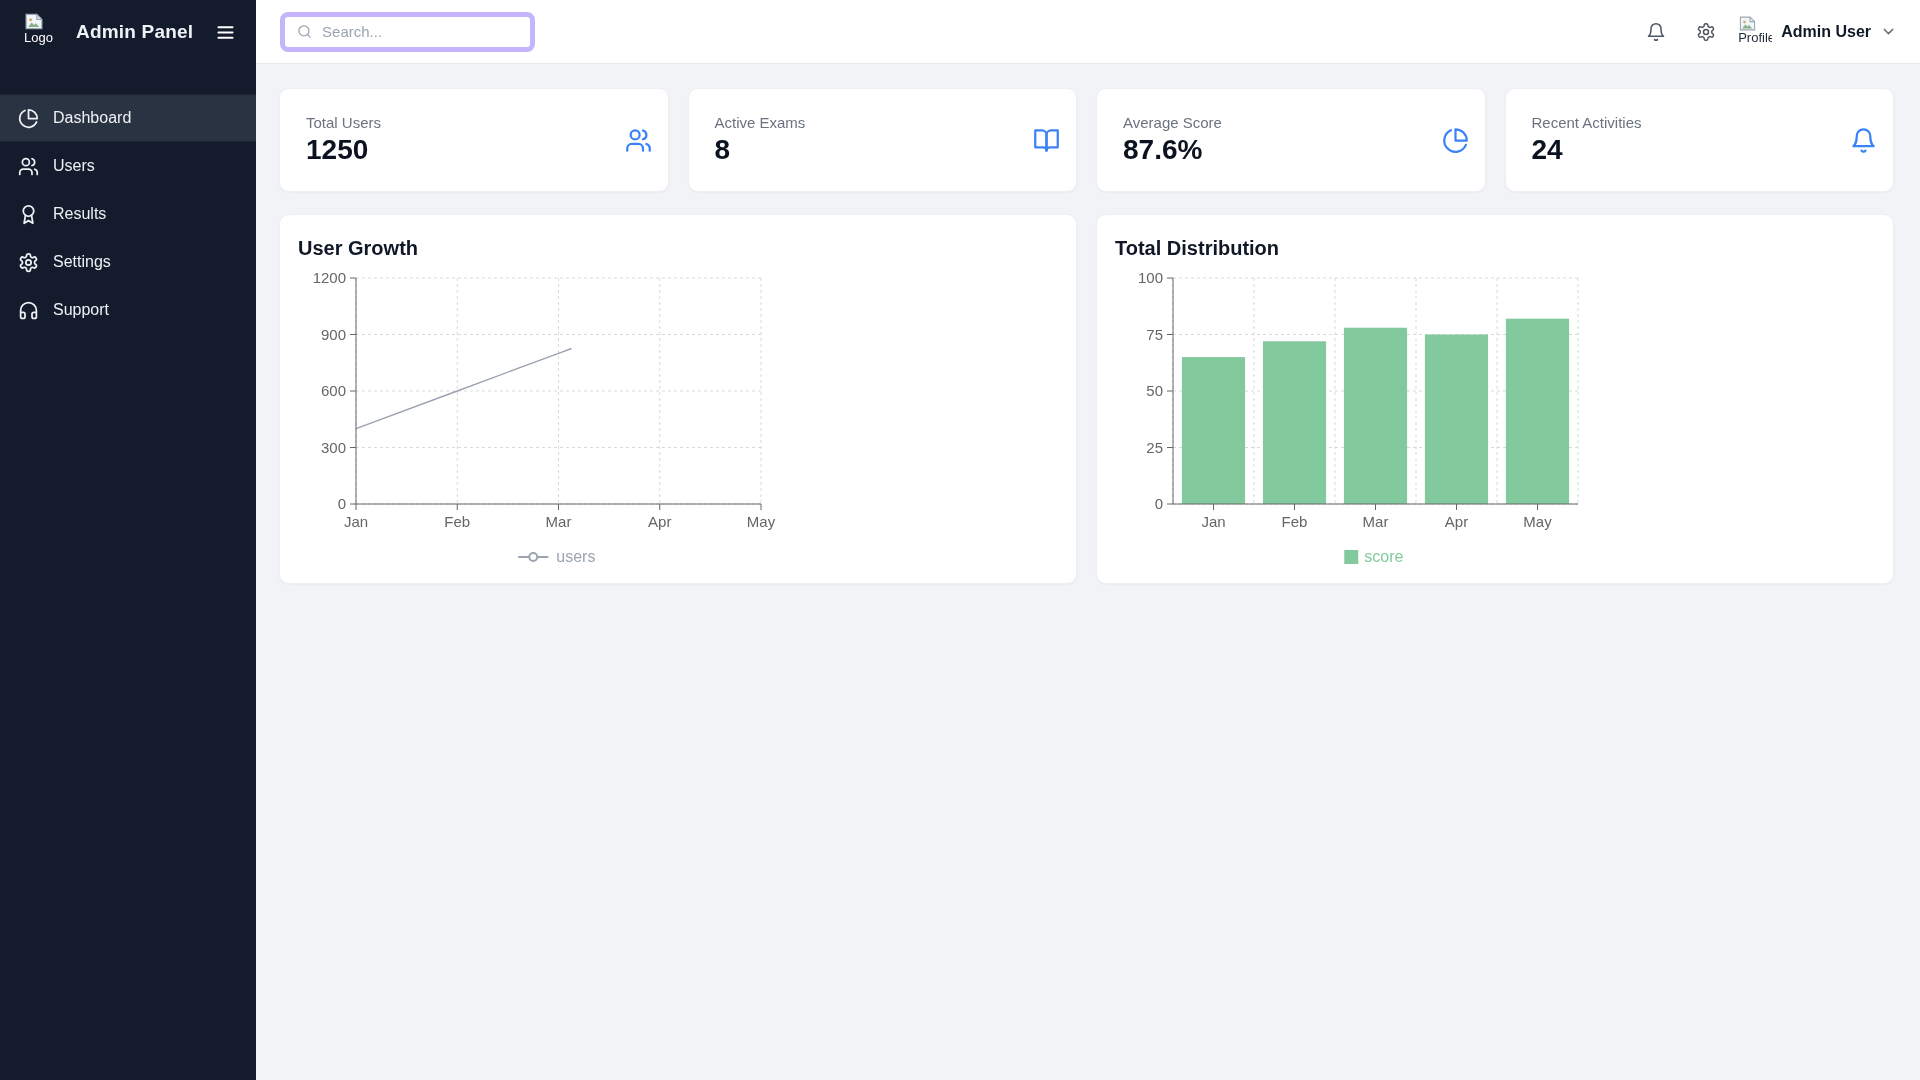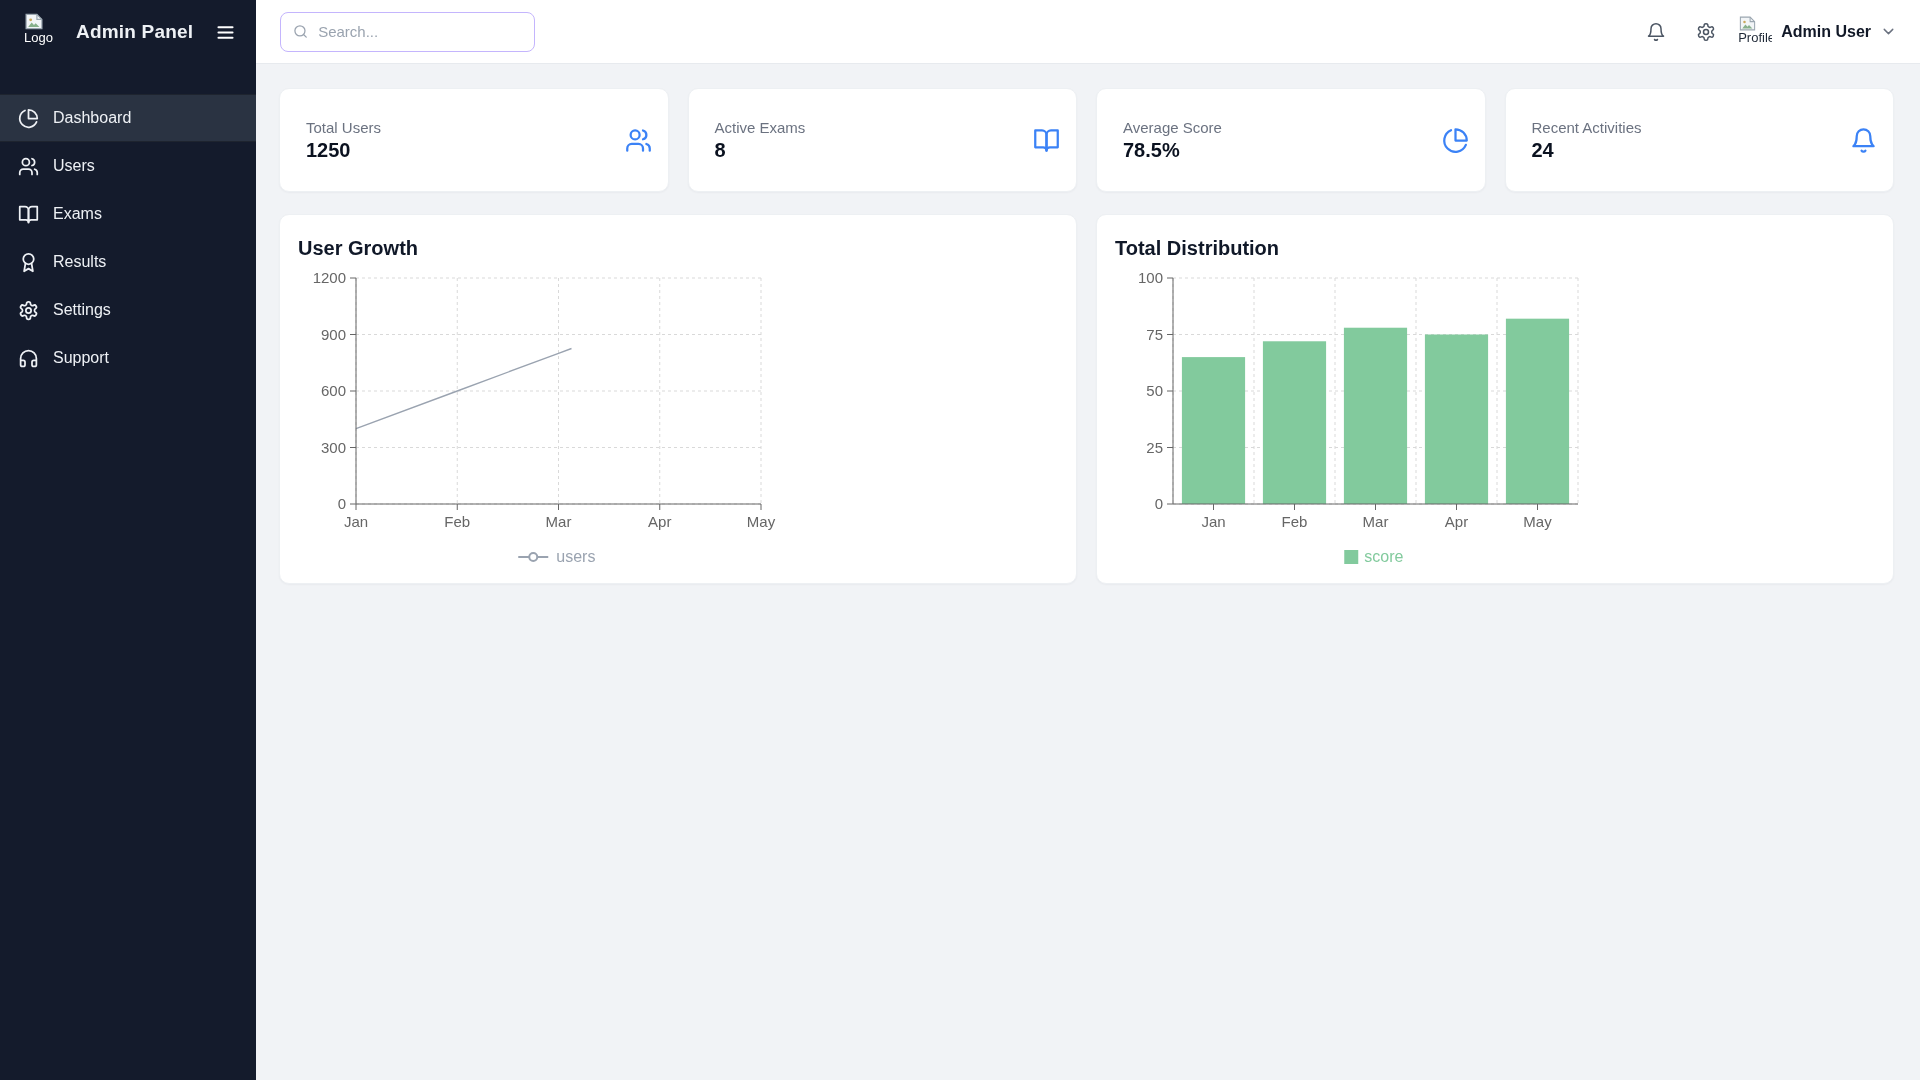--- a/index.html
+++ b/index.html
@@ -29,36 +29,36 @@
   .logo-box .alt{font-size:13px;color:#ffffff;white-space:nowrap;line-height:1.2;}
   .sidebar-title{font-size:19px;font-weight:bold;margin-left:14px;flex:1;letter-spacing:.2px;white-space:nowrap;}
   .menu-btn{background:none;border:none;color:#ffffff;cursor:pointer;display:flex;align-items:center;padding:2px;}
   .nav{margin-top:30px;display:flex;flex-direction:column;}
   .nav-item{display:flex;align-items:center;gap:14px;height:48px;padding:0 18px;cursor:pointer;color:var(--sidebar-text);font-size:16px;background:transparent;border:none;text-align:left;}
   .nav-item.active{background:var(--sidebar-active);box-shadow:inset 0 1px 0 rgba(0,0,0,.28), inset 0 -1px 0 rgba(0,0,0,.28);}
   .nav-item .icn{flex-shrink:0;}
   
   .rightcol{flex:1;display:flex;flex-direction:column;min-width:0;}
   .topbar{height:64px;background:#ffffff;border-bottom:1px solid var(--border);display:flex;align-items:center;padding:0 23px 0 24px;}
-  .searchbox{display:flex;align-items:center;gap:10px;width:255px;height:40px;border:1px solid #c4b5fd;border-radius:8px;padding:0 12px;background:#fff;color:#9ca3af;}
+  .searchbox{display:flex;align-items:center;gap:10px;width:255px;height:40px;border:5px solid #c4b5fd;border-radius:8px;padding:0 12px;background:#fff;color:#9ca3af;}
   .searchbox input{border:none;outline:none;font-size:15px;color:#374151;width:100%;font-family:inherit;background:transparent;}
   .searchbox input::placeholder{color:#9aa3af;}
   .topbar-spacer{flex:1;}
   .topbar-right{display:flex;align-items:center;gap:26px;color:#4b5563;}
   .iconbtn{background:none;border:none;cursor:pointer;color:#4b5563;display:flex;align-items:center;padding:2px;}
   .user-menu{display:flex;align-items:center;gap:9px;cursor:pointer;margin-left:-6px;}
   .avatar-box{width:34px;height:32px;overflow:hidden;display:flex;flex-direction:column;align-items:flex-start;}
   .avatar-box .alt{font-size:13px;color:#1f2937;white-space:nowrap;line-height:1.15;}
   .user-name{font-size:16px;font-weight:600;color:#111827;white-space:nowrap;}
   
   .main{flex:1;background:var(--main-bg);padding:24px 26px 24px 23px;overflow:hidden;}
   .stats-grid{display:grid;grid-template-columns:repeat(4,1fr);gap:19px;margin-bottom:22px;}
   .stat-card{background:#fff;border:1px solid #edf0f3;border-radius:10px;height:104px;display:flex;align-items:center;justify-content:space-between;padding:0 16px 0 26px;box-shadow:0 1px 2px rgba(16,24,40,.04);}
   .stat-label{font-size:15px;color:var(--muted);margin-bottom:3px;}
-  .stat-value{font-size:20px;font-weight:700;color:#0b1220;line-height:1.15;}
+  .stat-value{font-size:28px;font-weight:700;color:#0b1220;line-height:1.15;}
   .stat-icon{color:var(--accent-blue);display:flex;}
   .charts-grid{display:grid;grid-template-columns:repeat(2,1fr);gap:19px;}
   .chart-card{background:#fff;border:1px solid #edf0f3;border-radius:10px;height:370px;padding:22px 16px 0 16px;box-shadow:0 1px 2px rgba(16,24,40,.04);}
   .chart-title{font-size:20px;font-weight:bold;color:#101828;margin-left:2px;}
   .chart-card svg.chart{margin-top:4px;display:block;}
   .tick-text{font-size:15px;fill:var(--axis);}
   .legend-text{font-size:16px;}
 </style>
 </head>
 <body>
@@ -93,27 +93,20 @@
         <svg class="icn" width="21" height="21" viewBox="0 0 24 24" fill="none" stroke="currentColor" stroke-width="2" stroke-linecap="round" stroke-linejoin="round">
           <path d="M16 21v-2a4 4 0 0 0-4-4H6a4 4 0 0 0-4 4v2"></path>
           <circle cx="9" cy="7" r="4"></circle>
           <path d="M22 21v-2a4 4 0 0 0-3-3.87"></path>
           <path d="M16 3.13a4 4 0 0 1 0 7.75"></path>
         </svg>
         <span>Users</span>
       </button>
       <button class="nav-item">
         <svg class="icn" width="21" height="21" viewBox="0 0 24 24" fill="none" stroke="currentColor" stroke-width="2" stroke-linecap="round" stroke-linejoin="round">
-          <path d="M2 3h6a4 4 0 0 1 4 4v14a3 3 0 0 0-3-3H2z"></path>
-          <path d="M22 3h-6a4 4 0 0 0-4 4v14a3 3 0 0 1 3-3h7z"></path>
-        </svg>
-        <span>Exams</span>
-      </button>
-      <button class="nav-item">
-        <svg class="icn" width="21" height="21" viewBox="0 0 24 24" fill="none" stroke="currentColor" stroke-width="2" stroke-linecap="round" stroke-linejoin="round">
           <circle cx="12" cy="8" r="6"></circle>
           <path d="M15.477 12.89 17 22l-5-3-5 3 1.523-9.11"></path>
         </svg>
         <span>Results</span>
       </button>
       <button class="nav-item">
         <svg class="icn" width="21" height="21" viewBox="0 0 24 24" fill="none" stroke="currentColor" stroke-width="2" stroke-linecap="round" stroke-linejoin="round">
           <path d="M12.22 2h-.44a2 2 0 0 0-2 2v.18a2 2 0 0 1-1 1.73l-.43.25a2 2 0 0 1-2 0l-.15-.08a2 2 0 0 0-2.73.73l-.22.38a2 2 0 0 0 .73 2.73l.15.1a2 2 0 0 1 1 1.72v.51a2 2 0 0 1-1 1.74l-.15.09a2 2 0 0 0-.73 2.73l.22.38a2 2 0 0 0 2.73.73l.15-.08a2 2 0 0 1 2 0l.43.25a2 2 0 0 1 1 1.73V20a2 2 0 0 0 2 2h.44a2 2 0 0 0 2-2v-.18a2 2 0 0 1 1-1.73l.43-.25a2 2 0 0 1 2 0l.15.08a2 2 0 0 0 2.73-.73l.22-.39a2 2 0 0 0-.73-2.73l-.15-.08a2 2 0 0 1-1-1.74v-.5a2 2 0 0 1 1-1.74l.15-.09a2 2 0 0 0 .73-2.73l-.22-.38a2 2 0 0 0-2.73-.73l-.15.08a2 2 0 0 1-2 0l-.43-.25a2 2 0 0 1-1-1.73V4a2 2 0 0 0-2-2z"></path>
           <circle cx="12" cy="12" r="3"></circle>
         </svg>
@@ -194,21 +187,21 @@
      <div class="stat-icon">
             <svg class="icn" width="27" height="27" viewBox="0 0 24 24" fill="none" stroke="currentColor" stroke-width="2" stroke-linecap="round" stroke-linejoin="round">
               <path d="M2 3h6a4 4 0 0 1 4 4v14a3 3 0 0 0-3-3H2z"></path>
               <path d="M22 3h-6a4 4 0 0 0-4 4v14a3 3 0 0 1 3-3h7z"></path>
             </svg>
           </div>
         </div>
         <div class="stat-card">
           <div>
        <div class="stat-label">Average Score</div>
-       <div class="stat-value">78.5%</div>
+       <div class="stat-value">87.6%</div>
      </div>
      <div class="stat-icon">
             <svg class="icn" width="27" height="27" viewBox="0 0 24 24" fill="none" stroke="currentColor" stroke-width="2" stroke-linecap="round" stroke-linejoin="round">
               <path d="M21.21 15.89A10 10 0 1 1 8 2.83"></path>
               <path d="M22 12A10 10 0 0 0 12 2v10z"></path>
             </svg>
           </div>
         </div>
         <div class="stat-card">
           <div>

